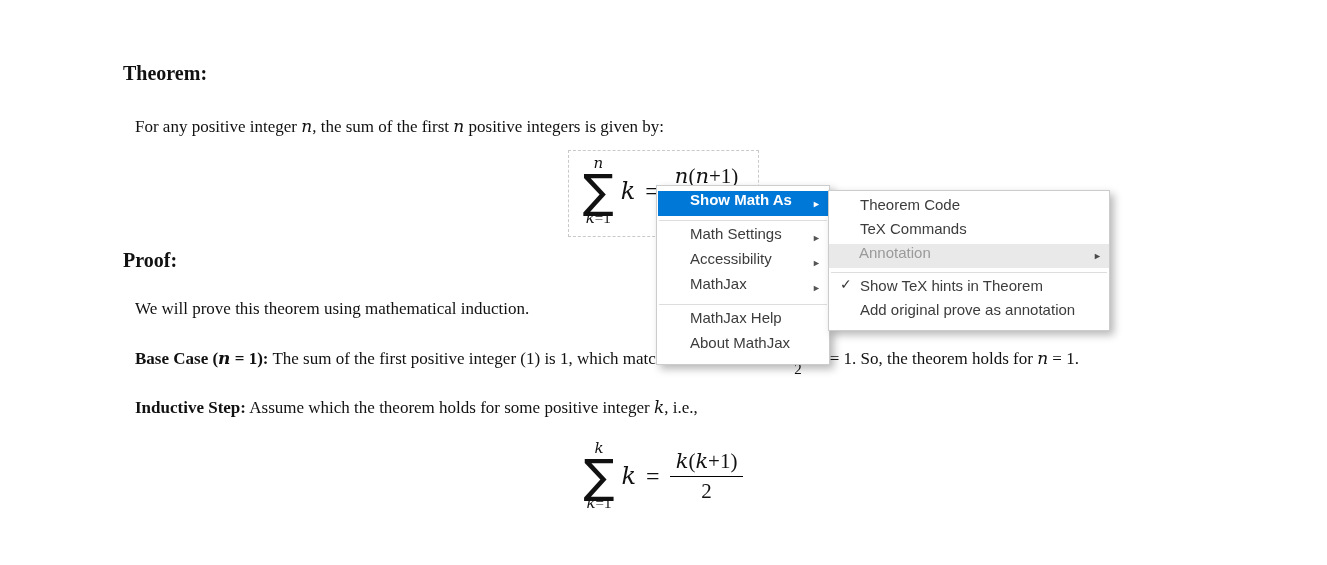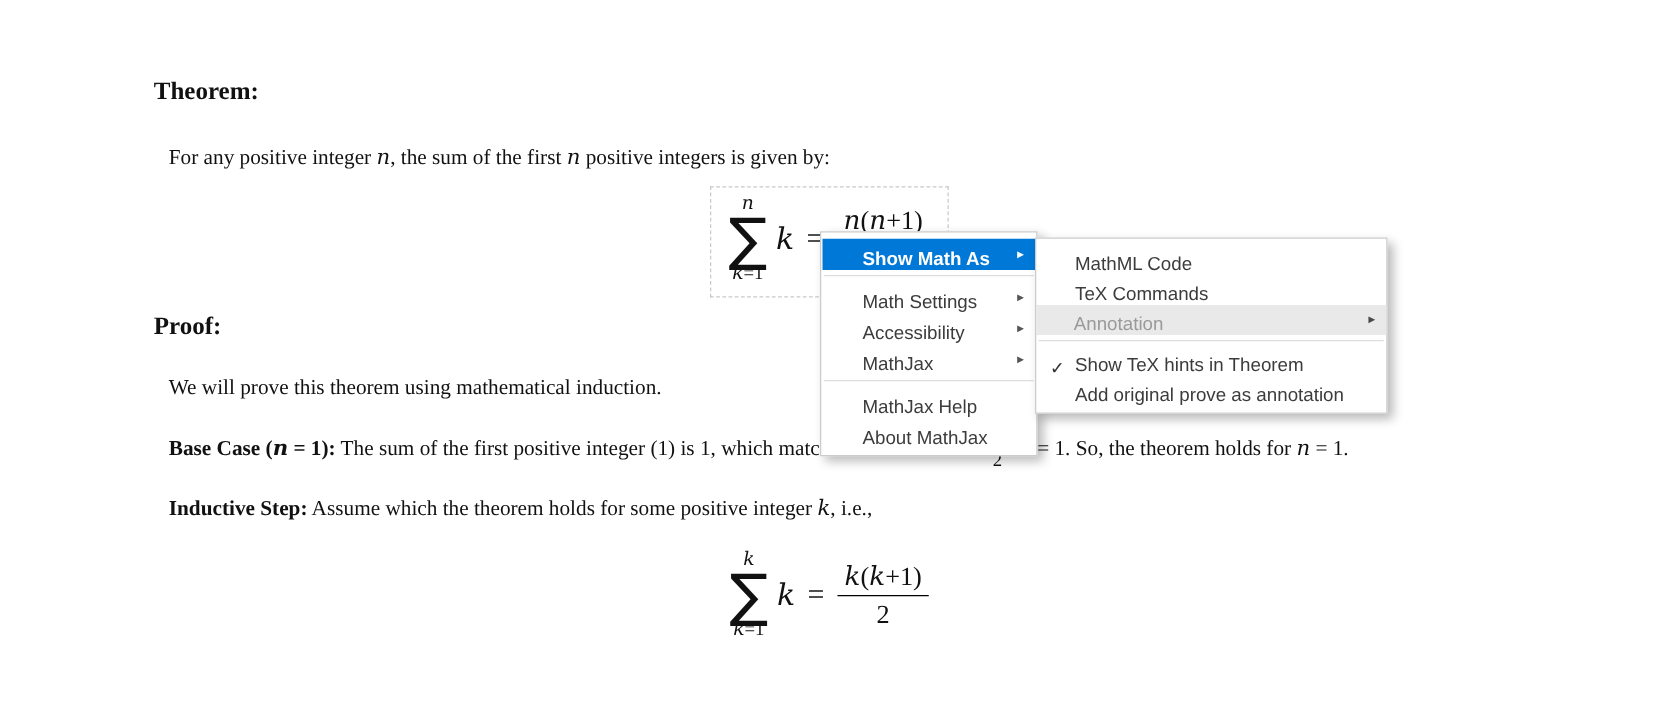--- a/index.html
+++ b/index.html
@@ -55,21 +55,21 @@
   .ifrac .num{padding:0 3px 1px;border-bottom:1.3px solid #000;background:transparent}
   
   .ctx-menu{
     position:absolute;background:#ffffff;border:1px solid var(--menu-border);
     box-shadow:4px 4px 8px rgba(0,0,0,.28);
     font-family:"Liberation Sans",sans-serif;font-size:15px;color:var(--menu-text);
     padding:5px 0;cursor:default;
   }
   .ctx-menu.main-menu{left:656px;top:185px;width:174px;z-index:10}
   .ctx-menu.sub-menu{left:828px;top:190px;width:282px;z-index:11}
-  .mi{height:25px;display:flex;align-items:flex-end;position:relative;
+  .mi{height:25px;display:flex;align-items:flex-start;position:relative;
       padding:0 20px 0 32px;margin:0 1px;white-space:nowrap}
   .sub-menu .mi{height:24px;padding-left:30px}
   .mi-arrow{position:absolute;right:7px;top:50%;transform:translateY(-50%);
             font-size:9px;color:#555;line-height:1}
   .mi-check{position:absolute;left:10px;font-size:14px;color:#333;line-height:1}
   .mi.selected{background:var(--menu-highlight);color:var(--menu-highlight-text);font-weight:600}
   .mi.selected .mi-arrow{color:#ffffff}
   .mi.disabled-hl{background:var(--menu-disabled-highlight);color:var(--menu-disabled-text);margin:0}
   .mi.disabled-hl .mi-arrow{color:#4a4a4a}
   .msep{border-top:1px solid var(--separator);margin:4px 2px}
@@ -152,21 +152,21 @@
     <div class="mi">
       <span class="mi-label">MathJax Help</span>
     </div>
     <div class="mi">
       <span class="mi-label">About MathJax</span>
     </div>
   </div>
 
   <div class="ctx-menu sub-menu">
     <div class="mi">
-      <span class="mi-label">MathML Code</span>
+      <span class="mi-label">Theorem Code</span>
     </div>
     <div class="mi">
       <span class="mi-label">TeX Commands</span>
     </div>
     <div class="mi disabled-hl">
       <span class="mi-label">Annotation</span>
       <span class="mi-arrow">►</span>
     </div>
     <div class="msep"></div>
     <div class="mi">

